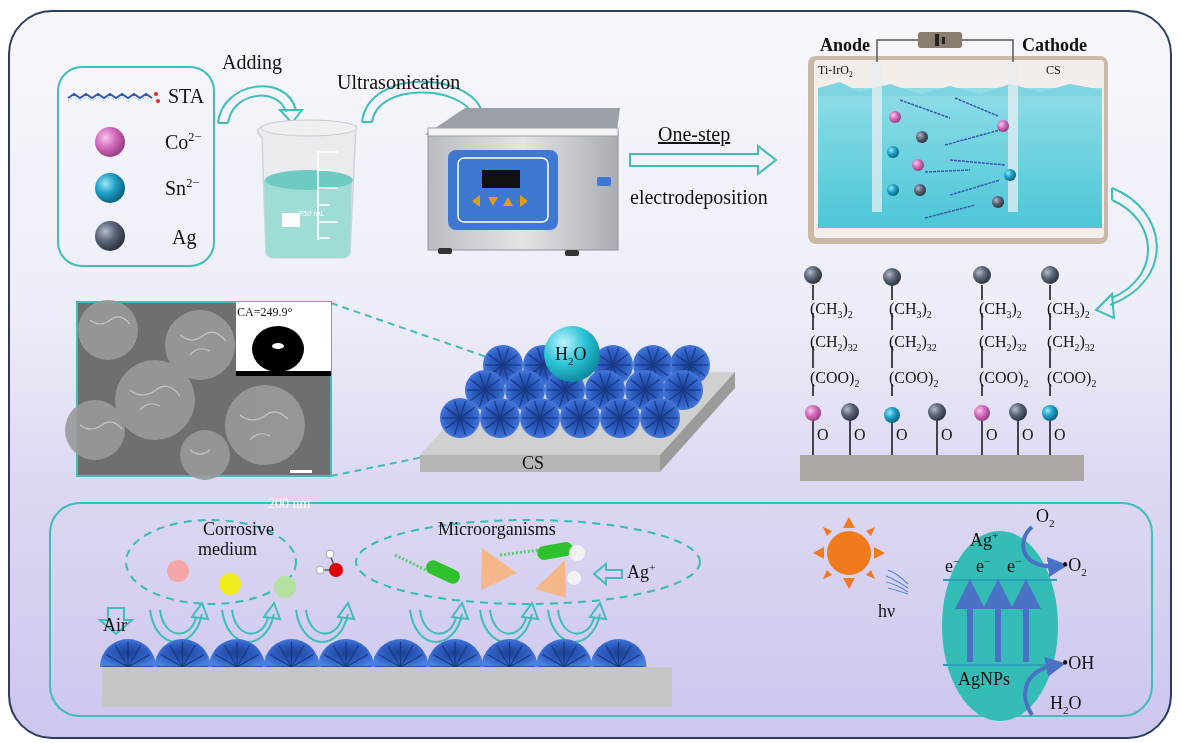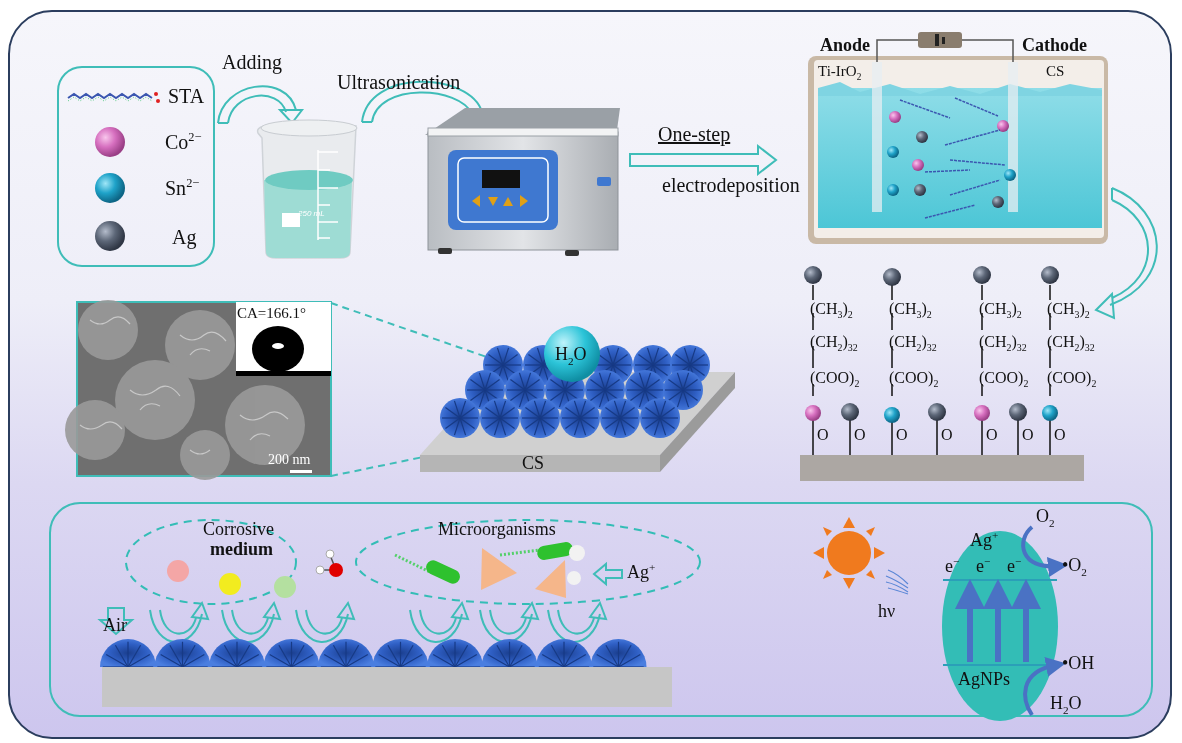--- a/index.html
+++ b/index.html
@@ -3,22 +3,22 @@
 <meta charset="utf-8">
 <style>
   html,body{margin:0;padding:0;}
   body{width:1182px;height:743px;overflow:hidden;background:#ffffff;font-family:"Liberation Serif","DejaVu Serif",serif;position:relative;}
   .frame{position:absolute;left:8px;top:10px;width:1160px;height:725px;border:2px solid #2b3d5e;border-radius:44px;
     background:linear-gradient(180deg,#f6f6fb 0%,#eeeef8 40%,#dcd8f2 65%,#cdc6ee 100%);overflow:hidden;}
   svg.main{position:absolute;left:0;top:0;}
   .lbl{position:absolute;color:#111;white-space:nowrap;line-height:1;}
   .t20{font-size:20px;}
   .t18{font-size:18px;}
-  .t16{font-size:15px;}
-  .t14{font-size:14px;}
+  .t16{font-size:12px;}
+  .t14{font-size:14px;margin-top:44px;}
   .bold{font-weight:bold;}
   sup,sub{font-size:62%;}
   .chem{position:absolute;font-size:16px;color:#111;white-space:nowrap;line-height:1;margin-left:10px;}
 </style>
 </head>
 <body>
 
 <div class="frame"></div>
 
 <svg class="main" width="1182" height="743" viewBox="0 0 1182 743">
@@ -646,21 +646,21 @@
 </svg>
 
 <div class="lbl t20" style="left:168px;top:86px;">STA</div>
 <div class="lbl t20" style="left:165px;top:131px;text-align:right;"><span>Co</span><sup>2−</sup></div>
 <div class="lbl t20" style="left:165px;top:177px;"><span>Sn</span><sup>2−</sup></div>
 <div class="lbl t20" style="left:172px;top:227px;">Ag</div>
 
 <div class="lbl t20" style="left:222px;top:52px;">Adding</div>
 <div class="lbl t20" style="left:337px;top:30px;margin-top:42px;">Ultrasonication</div>
 <div class="lbl t20" style="left:658px;top:124px;text-decoration:underline;">One-step</div>
-<div class="lbl t20" style="left:630px;top:175px;margin-left:32px;">electrodeposition</div>
+<div class="lbl t20" style="left:630px;top:187px;">electrodeposition</div>
 
 <div class="lbl" style="left:298px;top:210px;font-size:8px;color:#fff;font-style:italic;font-family:'Liberation Sans',sans-serif;">250 mL</div>
 
 <div class="lbl t18 bold" style="left:812px;top:36px;margin-left:8px;">Anode</div>
 <div class="lbl t18 bold" style="left:1022px;top:36px;">Cathode</div>
 <div class="lbl t16" style="left:818px;top:64px;"><span>Ti-IrO</span><sub>2</sub></div>
 <div class="lbl t16" style="left:1046px;top:64px;">CS</div>
 
 <div id="chainLabels">
     <div class="chem" style="left: 800px; top: 301px;"><span>(CH</span><sub>3</sub><span>)</span><sub>2</sub></div>
@@ -677,28 +677,28 @@
     <div class="chem" style="left: 1037px; top: 370px;"><span>(COO)</span><sub>2</sub></div>
     <div class="chem" style="left: 807px; top: 427px; background: transparent;">O</div>
     <div class="chem" style="left: 844px; top: 427px; background: transparent;">O</div>
     <div class="chem" style="left: 886px; top: 427px; background: transparent;">O</div>
     <div class="chem" style="left: 931px; top: 427px; background: transparent;">O</div>
     <div class="chem" style="left: 976px; top: 427px; background: transparent;">O</div>
     <div class="chem" style="left: 1012px; top: 427px; background: transparent;">O</div>
     <div class="chem" style="left: 1044px; top: 427px; background: transparent;">O</div>
   </div>
 
-<div class="lbl t16" style="left:237px;top:306px;">CA=166.1°</div>
+<div class="lbl t16" style="left:237px;top:306px;">CA=249.9°</div>
 <div class="lbl t14" style="left:268px;top:453px;color:#fff;">200 nm</div>
 
 <div class="lbl t18" style="left:555px;top:345px;"><span>H</span><sub>2</sub><span>O</span></div>
 <div class="lbl t18" style="left:522px;top:454px;">CS</div>
 
 <div class="lbl t18" style="left:203px;top:520px;">Corrosive</div>
-<div class="lbl t18" style="left:210px;top:540px;font-weight:bold;">medium</div>
+<div class="lbl t18" style="left:198px;top:540px;">medium</div>
 <div class="lbl t18" style="left:103px;top:584px;margin-top:32px;">Air</div>
 <div class="lbl t18" style="left:438px;top:520px;">Microorganisms</div>
 <div class="lbl t18" style="left:627px;top:562px;"><span>Ag</span><sup>+</sup></div>
 
 <div class="lbl t18" style="left:878px;top:602px;">hν</div>
 <div class="lbl t18" style="left:970px;top:530px;"><span>Ag</span><sup>+</sup></div>
 <div class="lbl t18" style="left:945px;top:556px;"><span>e</span><sup>−</sup></div>
 <div class="lbl t18" style="left:976px;top:556px;"><span>e</span><sup>−</sup></div>
 <div class="lbl t18" style="left:1007px;top:556px;"><span>e</span><sup>−</sup></div>
 <div class="lbl t18" style="left:958px;top:670px;text-align:right;">AgNPs</div>

